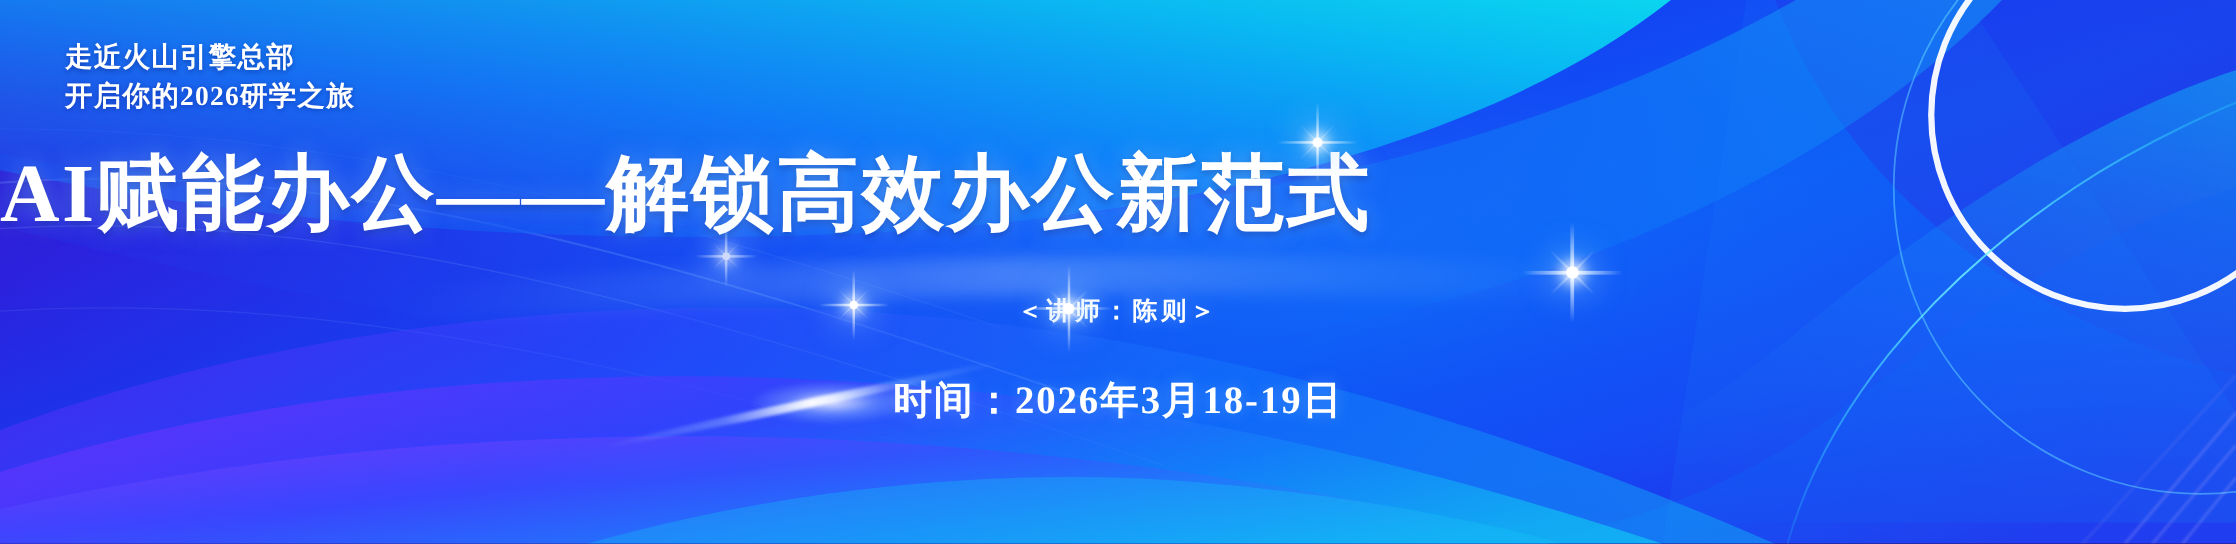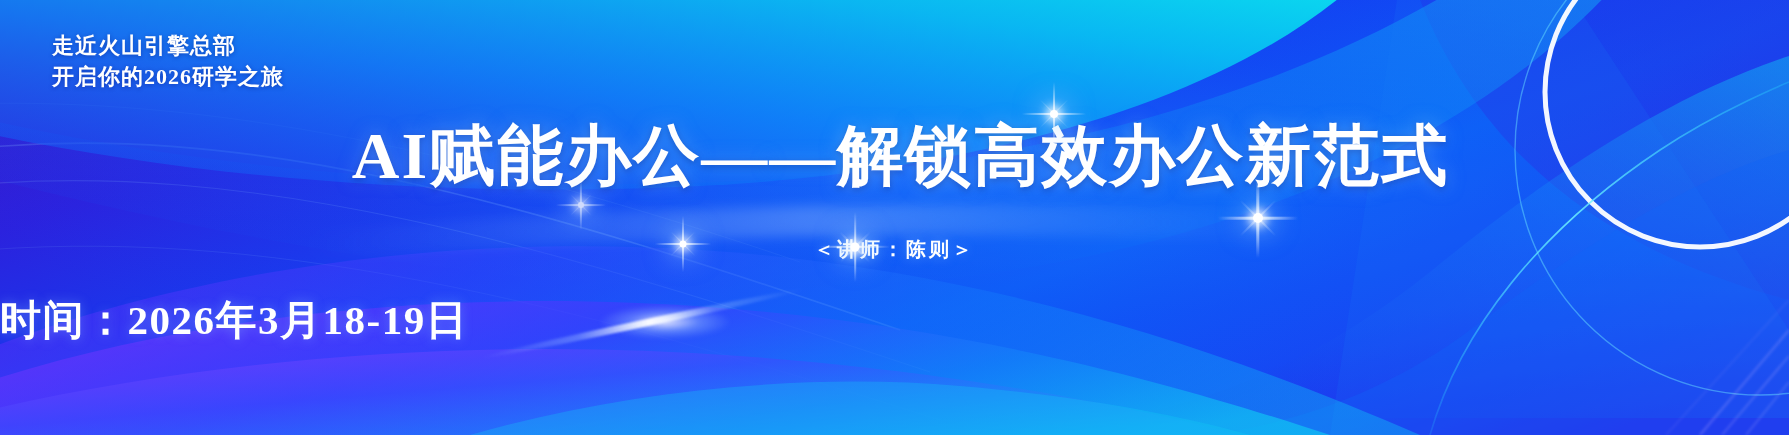--- a/index.html
+++ b/index.html
@@ -48,32 +48,30 @@
     text-shadow: 0 1px 4px rgba(8, 20, 120, .45);
     white-space: nowrap;
   }
   .corner-tagline .line2 { display: block; }
 
   .main-title {
     position: absolute;
     left: 0;
     right: 0;
     top: 118px;
-    text-align: center;
     color: #ffffff;
     font-family: "Liberation Serif", "DejaVu Serif", serif;
     font-weight: 700;
     font-size: 66px;
     line-height: 76px;
     letter-spacing: 2px;
     white-space: nowrap;
     text-shadow:
       0 0 18px rgba(120, 190, 255, .55),
       0 2px 6px rgba(6, 18, 110, .40);
-    padding-left: 12px;
   }
 
   .speaker-line {
     position: absolute;
     left: 0;
     right: 0;
     top: 228px;
     text-align: center;
     color: #ffffff;
     font-family: "Liberation Serif", "DejaVu Serif", serif;
@@ -90,26 +88,25 @@
     left: 0;
     right: 0;
     top: 298px;
     display: flex;
     justify-content: center;
     align-items: baseline;
     gap: 74px;
     color: #ffffff;
     font-family: "Liberation Serif", "DejaVu Serif", serif;
     font-weight: 700;
-    font-size: 41px;
+    font-size: 31px;
     line-height: 44px;
     letter-spacing: 1.5px;
     white-space: nowrap;
     text-shadow: 0 0 12px rgba(140, 200, 255, .42);
-    flex-direction: column;
   }
 
   
   .sparkle {
     position: absolute;
     z-index: 6;
     pointer-events: none;
   }
   .sparkle .core {
     position: absolute;

